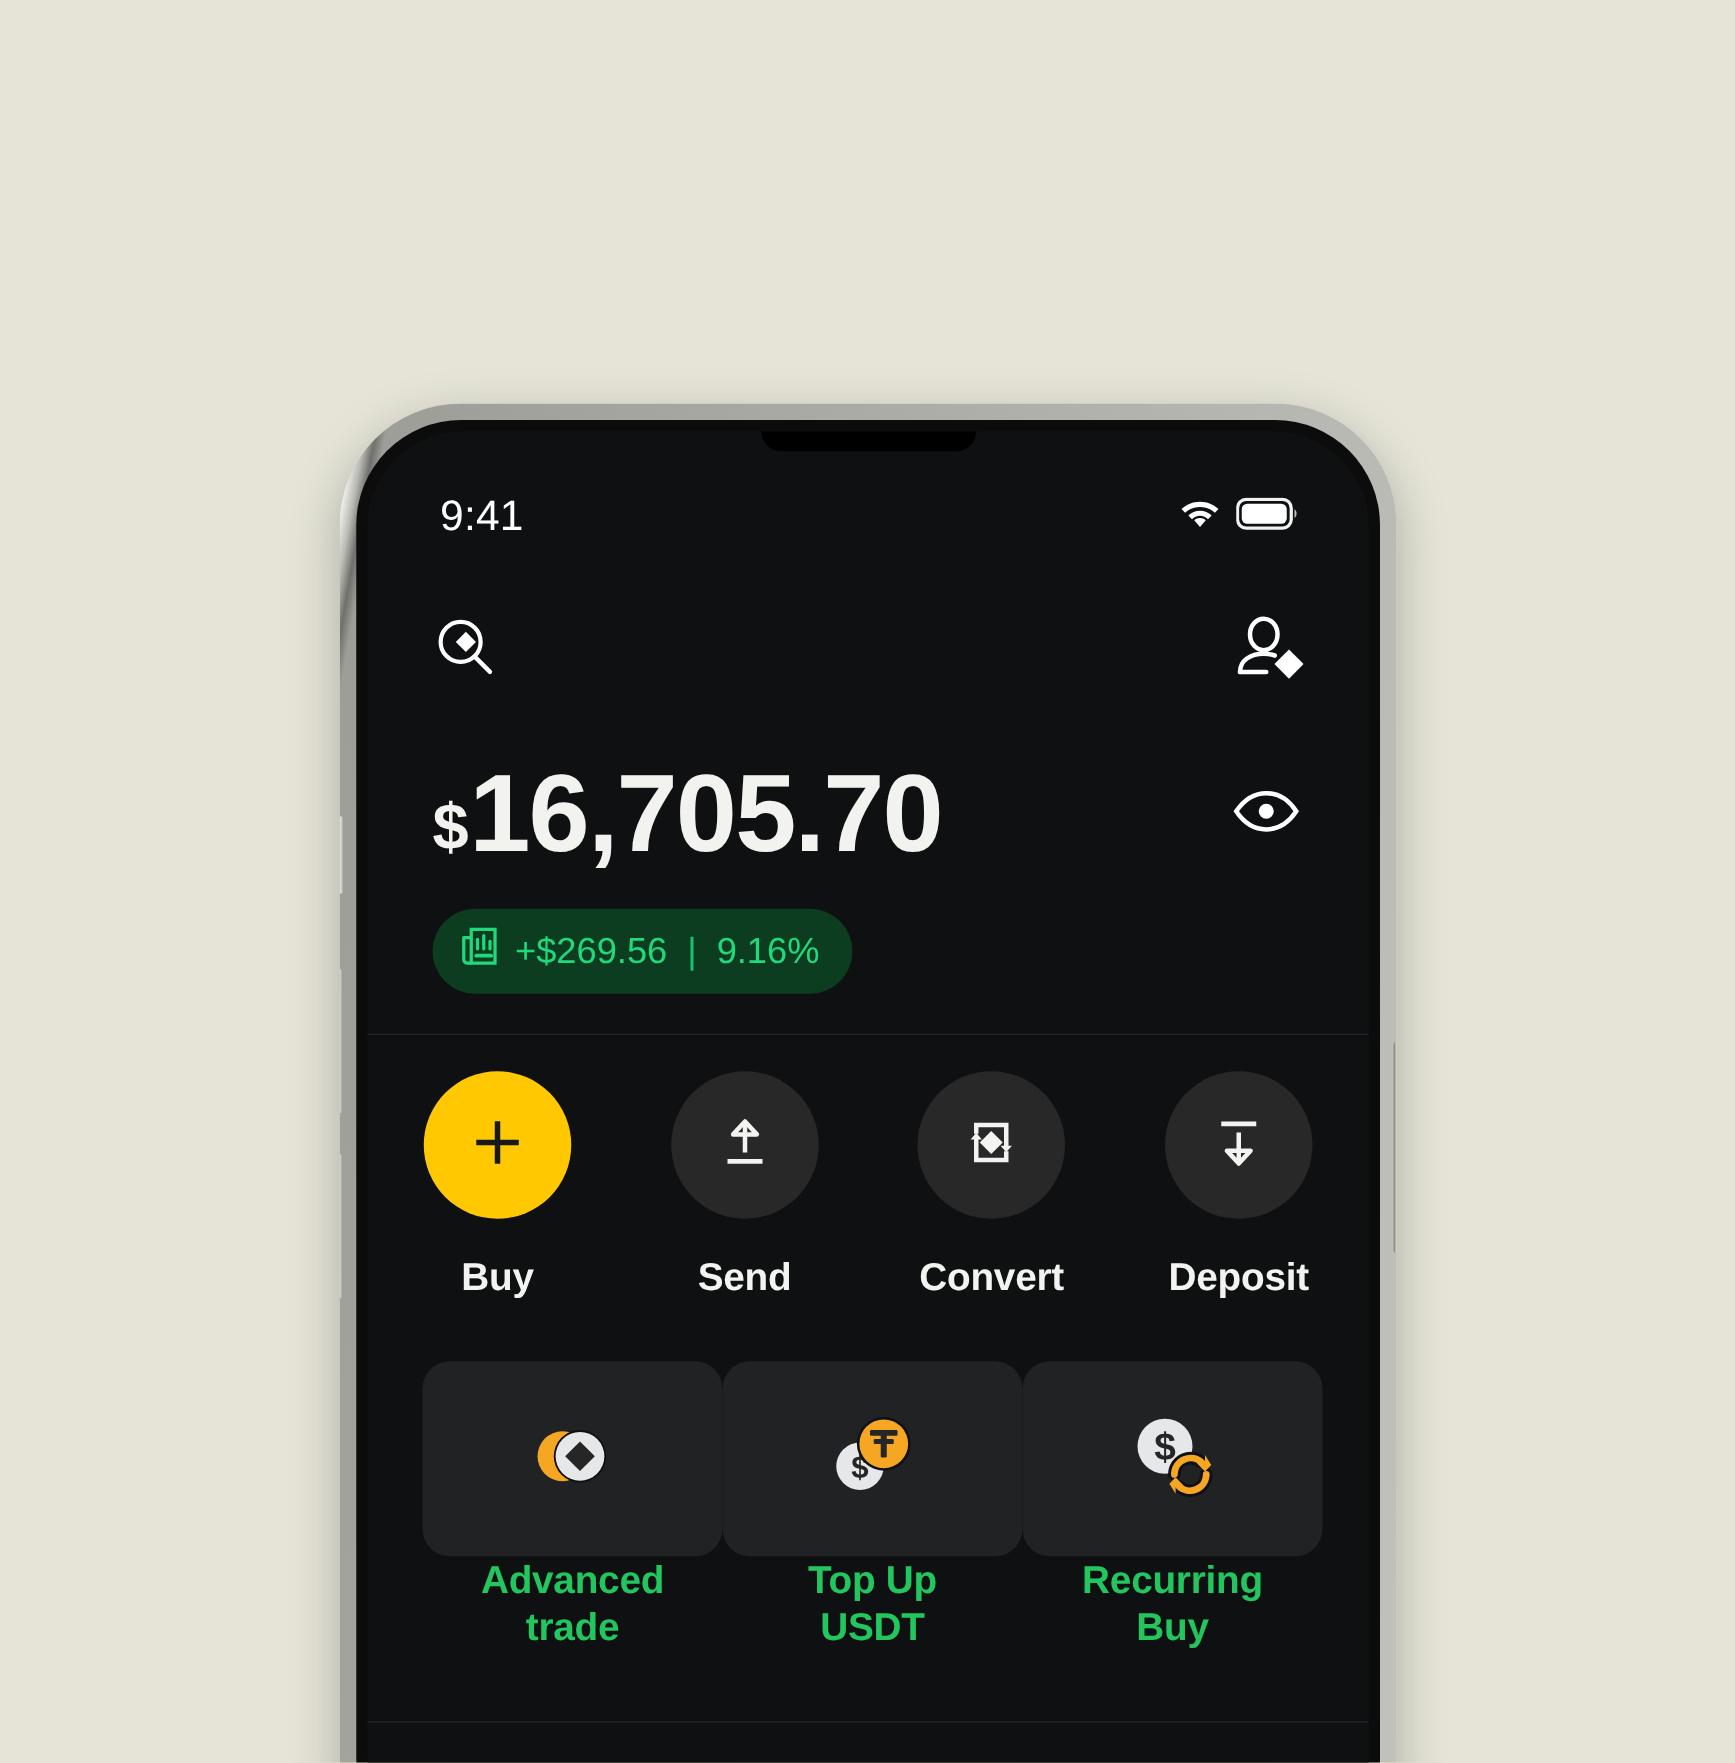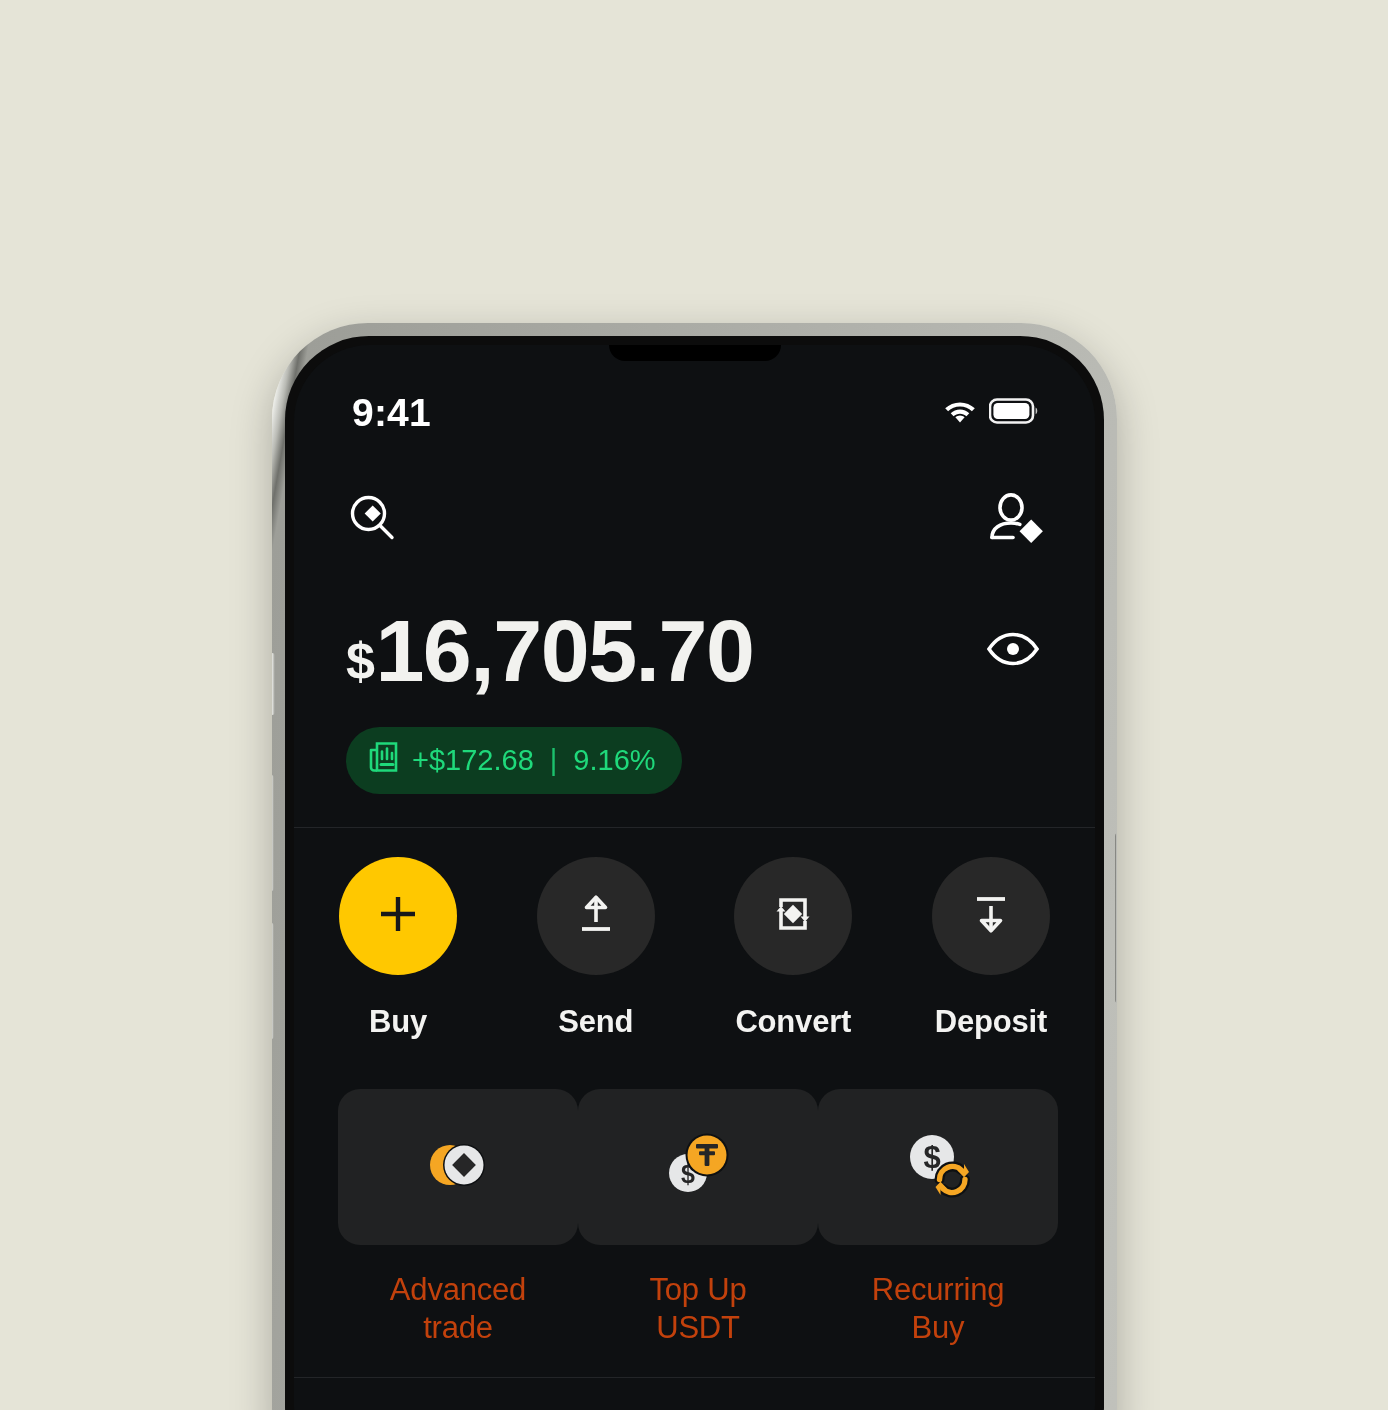--- a/index.html
+++ b/index.html
@@ -80,22 +80,22 @@
     top: 48px; left: 0; right: 0;
     height: 40px;
     display: flex;
     align-items: center;
     justify-content: space-between;
     padding: 0 56px 0 58px;
     color: #fff;
     z-index: 5;
   }
   .status-time {
-    font-size: 39px;
-    font-weight: 700;
+    font-size: 34px;
+    font-weight: 400;
     letter-spacing: 0.2px;
   }
   .status-right { display: flex; align-items: center; gap: 12px; }
 
   
   .app-header {
     position: absolute;
     top: 140px; left: 0; right: 0;
     height: 70px;
     display: flex;
@@ -226,24 +226,23 @@
   }
   .card-tile {
     width: 240px; height: 156px;
     background: #212223;
     border-radius: 22px;
     display: flex;
     align-items: center;
     justify-content: center;
   }
   .card-label {
-    margin-top: 26px;
-    color: #c2410c;
+    color: #22c55e;
     font-size: 31px;
-    font-weight: 400;
+    font-weight: 700;
     line-height: 1.22;
     text-align: center;
     letter-spacing: -0.2px;
   }
 </style>
 </head>
 <body>
 
 <div id="stage">
 
@@ -323,21 +322,21 @@
             <span>
               <svg width="32" height="34" viewBox="0 0 32 34">
                 <path d="M9 3.5h19v27H9z" fill="none" stroke="#1fd97b" stroke-width="2.6"></path>
                 <path d="M9 10H3v17.5c0 1.7 1.4 3 3 3h3" fill="none" stroke="#1fd97b" stroke-width="2.6" stroke-linejoin="round"></path>
                 <line x1="14" y1="19" x2="14" y2="11.5" stroke="#1fd97b" stroke-width="2.6" stroke-linecap="round"></line>
                 <line x1="19" y1="19" x2="19" y2="8.5" stroke="#1fd97b" stroke-width="2.6" stroke-linecap="round"></line>
                 <line x1="24" y1="19" x2="24" y2="13" stroke="#1fd97b" stroke-width="2.6" stroke-linecap="round"></line>
                 <line x1="13" y1="24.5" x2="25" y2="24.5" stroke="#1fd97b" stroke-width="3" stroke-linecap="round"></line>
               </svg>
             </span>
-            <span>+$172.68</span>
+            <span>+$269.56</span>
             <span class="sep">|</span>
             <span>9.16%</span>
           </div>
 
 
         </div>
       </div>
 
       <div class="divider divider-1"></div>
 

